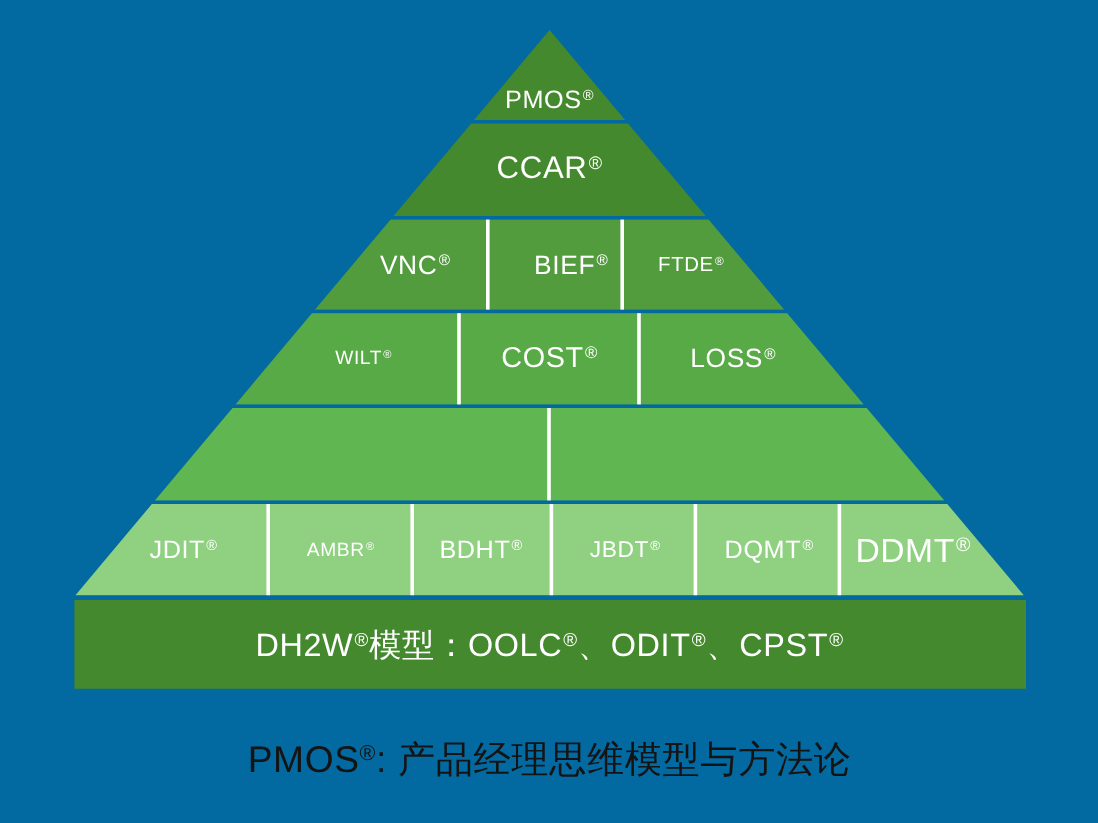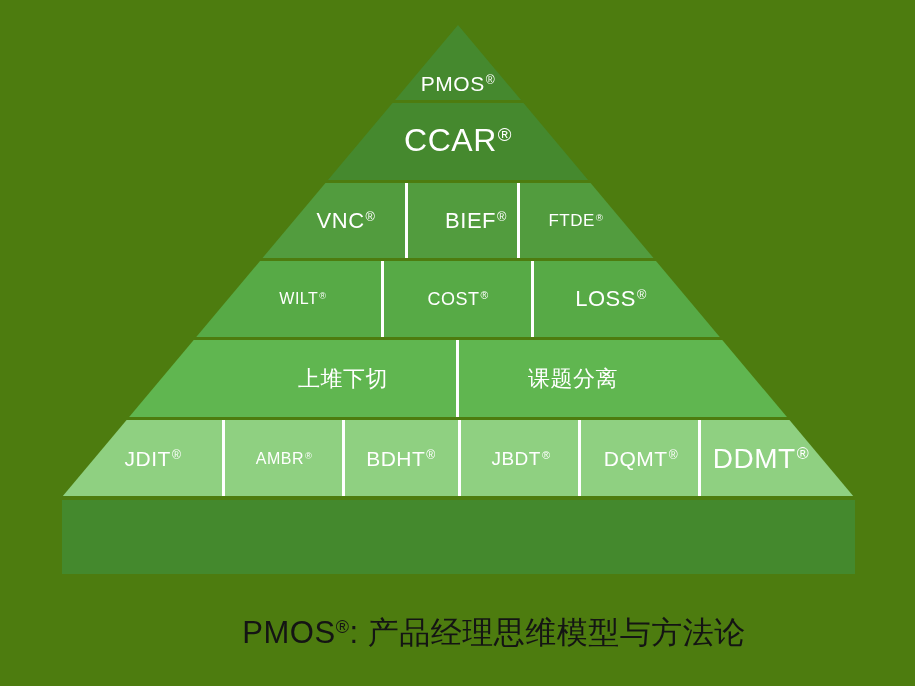--- a/index.html
+++ b/index.html
@@ -1,19 +1,19 @@
 <!DOCTYPE html>
 <html><head>
 <meta charset="utf-8">
 <style>
   html,body{margin:0;padding:0;background:#ffffff;}
   .canvas{
     position:relative;
     width:915px;height:686px;
-    background:#4d7c0f;
+    background:#0369a1;
     overflow:hidden;
     font-family:"Liberation Sans","DejaVu Sans",sans-serif;
   }
   .pyramid-clip{
     position:absolute;left:0;top:25px;width:915px;height:472px;
     clip-path:polygon(458px 0px, 854px 472px, 62px 472px);
   }
   .row{position:absolute;left:0;width:915px;}
   .vdiv{position:absolute;width:3px;background:#ffffff;}
   .labels{position:absolute;left:0;top:0;width:915px;height:686px;pointer-events:none;}
@@ -21,21 +21,21 @@
     position:absolute;transform:translate(-50%,-50%);
     color:#ffffff;white-space:nowrap;letter-spacing:0.5px;
   }
   .lbl sup.reg{font-size:58%;vertical-align:baseline;position:relative;top:-0.55em;margin-left:1px;}
   .base-bar{
     position:absolute;left:62px;top:500px;width:793px;height:74px;
   }
   .base-label{font-size:27px;color:#ffffff;}
   .caption{
     position:absolute;left:458px;top:633px;transform:translate(-50%,-50%);
-    color:#141414;font-size:31px;letter-spacing:0.5px;white-space:nowrap;margin-left:36px;
+    color:#141414;font-size:31px;letter-spacing:0.5px;white-space:nowrap;
   }
   .caption sup.reg{font-size:58%;vertical-align:baseline;position:relative;top:-0.55em;}
 </style>
 </head>
 <body>
 
 <div class="canvas">
 
   <div class="pyramid-clip">
     <div class="row" style="top: 0px; height: 75px; background: rgb(69, 137, 46);"></div>
@@ -57,37 +57,36 @@
     <div class="vdiv" style="left:342px;top:395px;height:76px"></div>
     <div class="vdiv" style="left:458px;top:395px;height:76px"></div>
     <div class="vdiv" style="left:578px;top:395px;height:76px"></div>
     <div class="vdiv" style="left:698px;top:395px;height:76px"></div>
   </div>
 
   <div class="base-bar" style="background: rgb(68, 137, 45);"></div>
 
   <div class="labels">
     <span class="lbl" style="left:458px;top:84px;font-size:21px">PMOS<sup class="reg">®</sup></span>
-    <span class="lbl" style="left:458px;top:140px;font-size:32px">CCAR<sup class="reg">®</sup></span>
+    <span class="lbl" style="left:458px;top:140px;font-size:26px">CCAR<sup class="reg">®</sup></span>
 
     <span class="lbl" style="left:346px;top:221px;font-size:22px">VNC<sup class="reg">®</sup></span>
     <span class="lbl" style="left:476px;top:221px;font-size:22px">BIEF<sup class="reg">®</sup></span>
     <span class="lbl" style="left:576px;top:221px;font-size:17px">FTDE<sup class="reg">®</sup></span>
 
     <span class="lbl" style="left:303px;top:299px;font-size:16px">WILT<sup class="reg">®</sup></span>
-    <span class="lbl" style="left:458px;top:299px;font-size:18px">COST<sup class="reg">®</sup></span>
+    <span class="lbl" style="left:458px;top:299px;font-size:24px">COST<sup class="reg">®</sup></span>
     <span class="lbl" style="left:611px;top:299px;font-size:22px">LOSS<sup class="reg">®</sup></span>
 
-    <span class="lbl" style="left:343px;top:379px;font-size:22px">上堆下切</span>
-    <span class="lbl" style="left:573px;top:379px;font-size:22px">课题分离</span>
 
     <span class="lbl" style="left:153px;top:459px;font-size:21px">JDIT<sup class="reg">®</sup></span>
     <span class="lbl" style="left:284px;top:459px;font-size:16px">AMBR<sup class="reg">®</sup></span>
     <span class="lbl" style="left:401px;top:459px;font-size:21px">BDHT<sup class="reg">®</sup></span>
     <span class="lbl" style="left:521px;top:459px;font-size:19px">JBDT<sup class="reg">®</sup></span>
     <span class="lbl" style="left:641px;top:459px;font-size:21px">DQMT<sup class="reg">®</sup></span>
     <span class="lbl" style="left:761px;top:459px;font-size:28px">DDMT<sup class="reg">®</sup></span>
 
+    <span class="lbl base-label" style="left:458px;top:538px">DH2W<sup class="reg">®</sup>模型：OOLC<sup class="reg">®</sup>、ODIT<sup class="reg">®</sup>、CPST<sup class="reg">®</sup></span>
   </div>
 
   <div class="caption">PMOS<sup class="reg">®</sup>: 产品经理思维模型与方法论</div>
 
 </div>
 
 </body></html>

